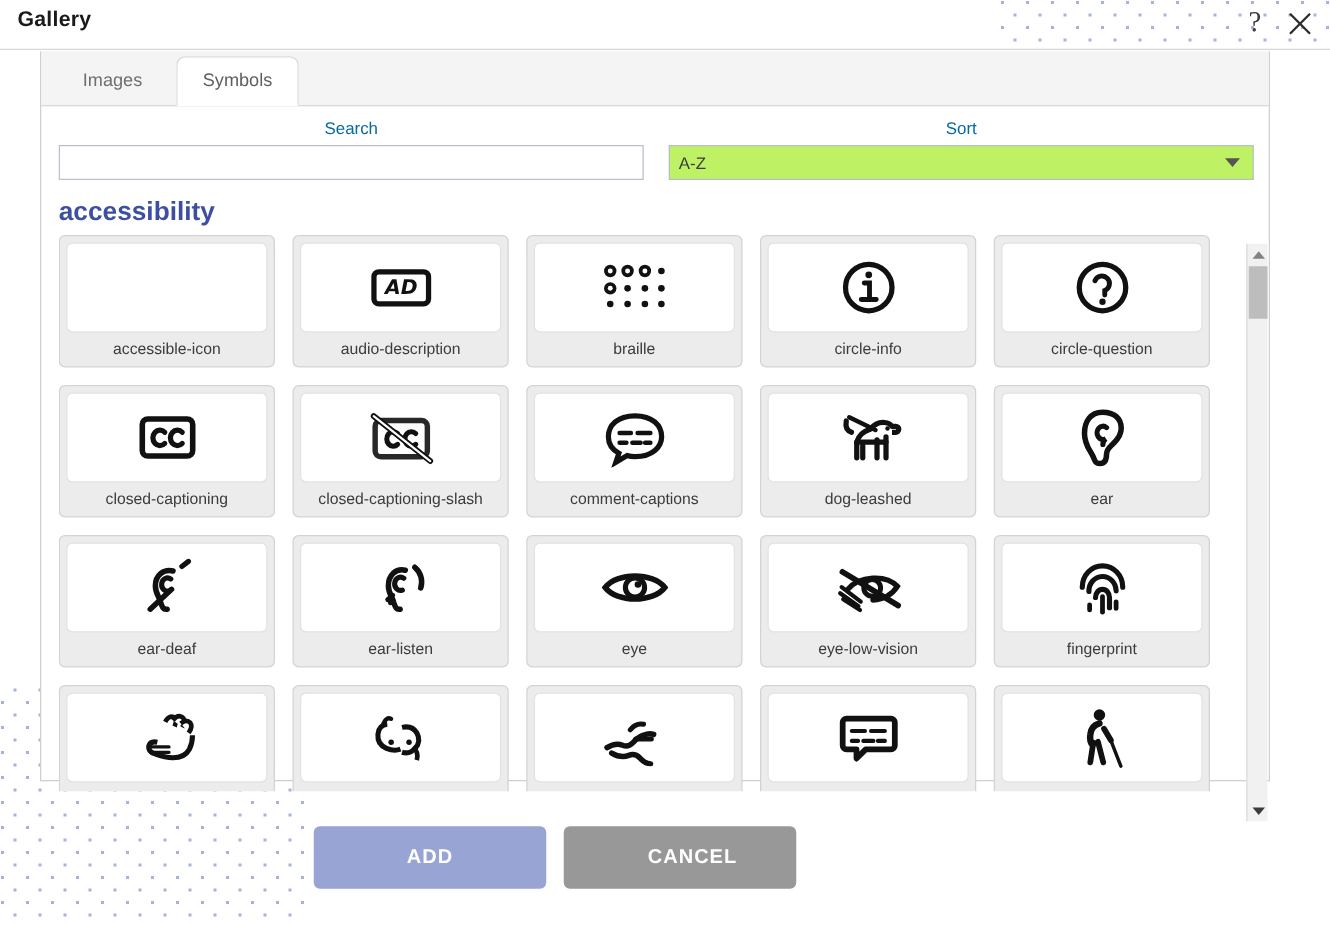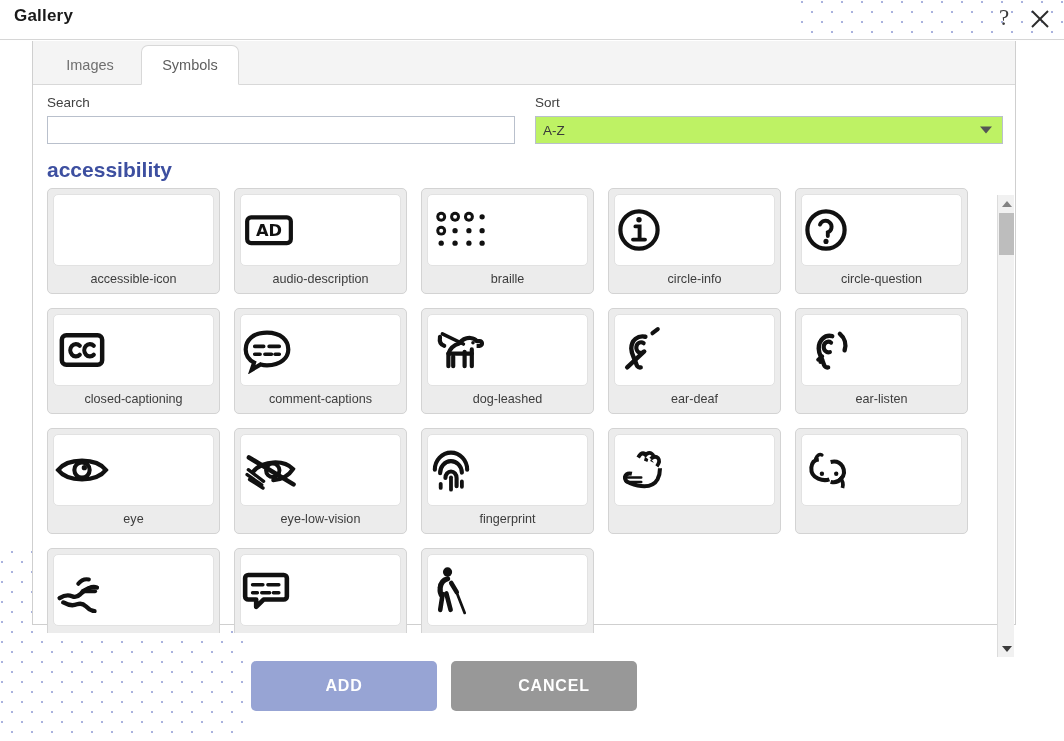--- a/index.html
+++ b/index.html
@@ -87,21 +87,21 @@
   }
 
   
   #form-row {
     display: flex;
     padding: 10px 14px 0 14px;
     gap: 20px;
   }
   .field { display: flex; flex-direction: column; }
   .field-label {
-    font-size: 13.5px; color: #404040; margin-bottom: 6px;
+    font-size: 13.5px; color: #0369a1; margin-bottom: 6px; text-align: center;
   }
   #search-input {
     width: 468px; height: 28px;
     border: 1px solid #b9c0cc;
     background: #fff;
     font-size: 13.5px;
     padding: 0 7px;
     color: #333;
     outline: none;
   }
@@ -151,22 +151,23 @@
     padding: 5px 5px 0 5px;
     height: 106px;
     cursor: pointer;
     display: flex; flex-direction: column;
   }
   .tile-canvas {
     background: #ffffff;
     border: 1px solid #e2e2e2;
     border-radius: 5px;
     height: 72px;
-    display: flex; align-items: center; 
+    display: flex; align-items: center; justify-content: center;
     overflow: hidden;
+    font-style: italic;
   }
   .tile-canvas svg { display: block; }
   .tile-label {
     font-size: 12.6px;
     color: #3c3c3c;
     text-align: center;
     line-height: 27px;
     white-space: nowrap;
     overflow: hidden;
   }
@@ -332,20 +333,32 @@
             <svg width="56" height="46" viewBox="0 0 200 150">
       <rect x="28" y="22" width="144" height="106" rx="16" stroke="#111" fill="none" stroke-width="16"></rect>
       <path d="M92 60 a20 22 0 1 0 0 32" stroke="#111" fill="none" stroke-width="15" stroke-linecap="round"></path>
       <path d="M142 60 a20 22 0 1 0 0 32" stroke="#111" fill="none" stroke-width="15" stroke-linecap="round"></path>
             </svg>
           </div>
           <div class="tile-label">closed-captioning</div>
         </div>
         <div class="symbol-tile">
           <div class="tile-canvas">
+            <svg width="58" height="48" viewBox="0 0 200 150">
+      <rect x="28" y="28" width="144" height="100" rx="16" stroke="#111" fill="none" stroke-width="15" opacity=".9"></rect>
+      <path d="M90 64 a18 20 0 1 0 0 30" stroke="#111" fill="none" stroke-width="14" stroke-linecap="round"></path>
+      <path d="M140 64 a18 20 0 1 0 0 30" stroke="#111" fill="none" stroke-width="14" stroke-linecap="round"></path>
+      <line x1="24" y1="16" x2="180" y2="140" stroke="#111" stroke-width="16" stroke-linecap="round"></line>
+      <line x1="24" y1="16" x2="180" y2="140" stroke="#fff" stroke-width="6" stroke-linecap="round"></line>
+            </svg>
+          </div>
+          <div class="tile-label">closed-captioning-slash</div>
+        </div>
+        <div class="symbol-tile">
+          <div class="tile-canvas">
             <svg width="52" height="48" viewBox="0 0 170 160">
       <path d="M85 22 C38 22 14 48 14 78 C14 96 24 112 42 122 L34 146 L64 128 C70 130 78 131 85 131
                C132 131 156 105 156 78 C156 48 132 22 85 22 Z" stroke="#111" fill="none" stroke-width="14"></path>
       <path d="M44 68 h30 M92 68 h34 M44 94 h18 M78 94 h22 M112 94 h14" stroke="#111" stroke-width="12" stroke-linecap="round"></path>
             </svg>
           </div>
           <div class="tile-label">comment-captions</div>
         </div>
         <div class="symbol-tile">
           <div class="tile-canvas">
@@ -353,20 +366,31 @@
       <path d="M40 36 q-4 24 14 30" stroke="#111" fill="none" stroke-width="14" stroke-linecap="round"></path>
       <path d="M48 26 L118 60" stroke="#111" stroke-width="12" stroke-linecap="round"></path>
       <path d="M104 58 q16 -20 38 -18 q14 1 20 10 h10 a8 8 0 0 1 0 16 h-10" stroke="#111" fill="none" stroke-width="14" stroke-linejoin="round"></path>
       <circle cx="150" cy="56" r="6" fill="#111"></circle>
       <path d="M104 58 q-28 8 -36 34 v42 M84 134 v-32" stroke="#111" fill="none" stroke-width="14" stroke-linecap="round"></path>
       <path d="M146 78 v56 M122 86 v48" stroke="#111" fill="none" stroke-width="14" stroke-linecap="round"></path>
       <path d="M68 92 h78" stroke="#111" stroke-width="14" stroke-linecap="round"></path>
             </svg>
           </div>
           <div class="tile-label">dog-leashed</div>
+        </div>
+        <div class="symbol-tile">
+          <div class="tile-canvas">
+            <svg width="40" height="50" viewBox="0 0 130 170">
+      <path d="M65 16 C32 16 16 42 16 74 C16 104 30 118 38 134 C44 146 44 156 58 156
+               C74 156 76 142 76 130 C76 116 86 110 96 100 C110 86 116 76 116 60
+               C116 32 96 16 65 16 Z" stroke="#111" fill="none" stroke-width="15"></path>
+      <path d="M76 58 a16 18 0 1 0 -2 30 q-8 6 -8 16" stroke="#111" fill="none" stroke-width="14" stroke-linecap="round"></path>
+            </svg>
+          </div>
+          <div class="tile-label">ear</div>
         </div>
         <div class="symbol-tile">
           <div class="tile-canvas">
             <svg width="52" height="50" viewBox="0 0 170 170">
       <path d="M100 40 C74 34 52 52 52 80 C52 100 62 110 66 124 C70 136 72 146 84 144" stroke="#111" fill="none" stroke-width="15" stroke-linecap="round"></path>
       <path d="M94 62 a16 18 0 1 0 -4 32" stroke="#111" fill="none" stroke-width="14" stroke-linecap="round"></path>
       <path d="M96 90 L38 144" stroke="#111" stroke-width="15" stroke-linecap="round"></path>
       <path d="M124 28 L142 14" stroke="#111" stroke-width="14" stroke-linecap="round"></path>
             </svg>
           </div>

